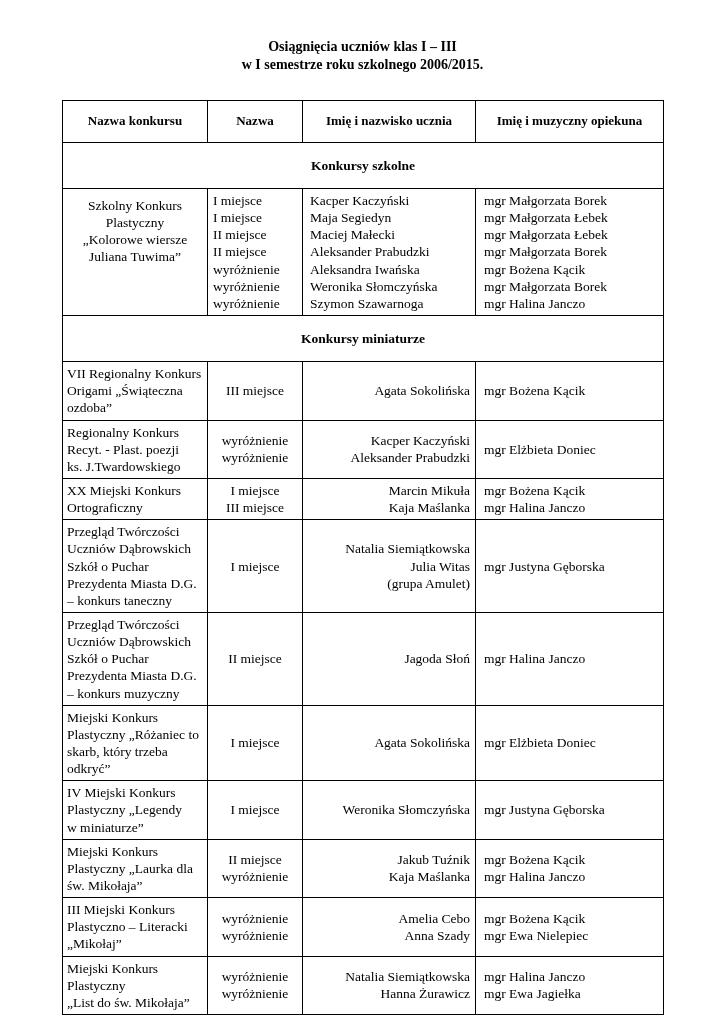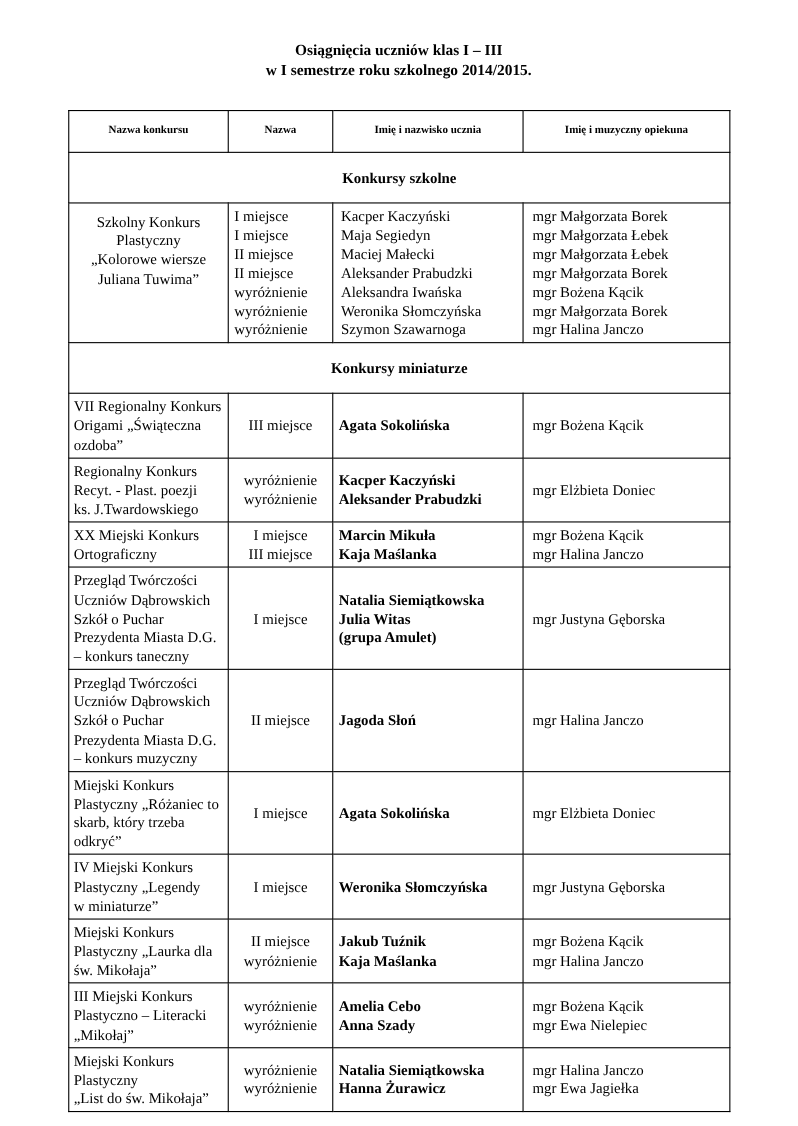--- a/index.html
+++ b/index.html
@@ -28,47 +28,47 @@
     font-size: 13.5px;
     line-height: 1.27;
     white-space: pre-line;
     overflow-wrap: break-word;
   }
   th {
     font-weight: bold;
     text-align: center;
     vertical-align: middle;
     padding: 12px 4px;
-    font-size: 10px;
+    font-size: 13px;
   }
   td.section-title {
     font-weight: bold;
     text-align: center;
     vertical-align: middle;
     padding: 14px 4px;
     font-size: 13.5px;
   }
   
   .school-row td { vertical-align: top; padding: 3px 5px; }
   .school-row .cell-contest { text-align: center; padding-top: 8px; }
   .school-row .cell-result  { text-align: left; }
   .school-row .cell-student { text-align: left; padding-left: 7px; }
   .school-row .cell-teacher { text-align: left; padding-left: 8px; }
   
   .ext-row td { padding: 3px 5px; }
   .ext-row .cell-contest { vertical-align: top; text-align: left; padding-left: 4px; }
   .ext-row .cell-result  { vertical-align: middle; text-align: center; }
-  .ext-row .cell-student { vertical-align: middle; text-align: left; font-weight: bold; }
+  .ext-row .cell-student { vertical-align: middle; text-align: right; }
   .ext-row .cell-teacher { vertical-align: middle; text-align: left; padding-left: 8px; }
 </style>
 </head>
 <body>
 
 <div class="doc-title" data-name="page-title">Osiągnięcia uczniów klas I – III
-w I semestrze roku szkolnego 2014/2015.</div>
+w I semestrze roku szkolnego 2006/2015.</div>
 
 <table data-name="results-table">
     <colgroup>
       <col style="width: 145px;">
       <col style="width: 95px;">
       <col style="width: 173px;">
       <col style="width: 188px;">
     </colgroup>
     <tbody>
       <tr data-name="table-header-row">

